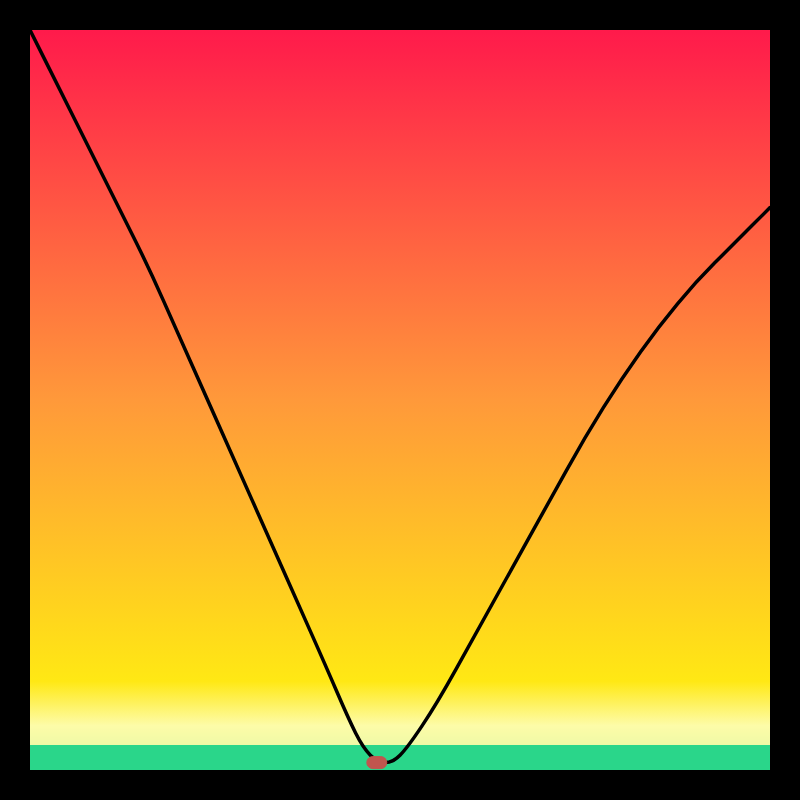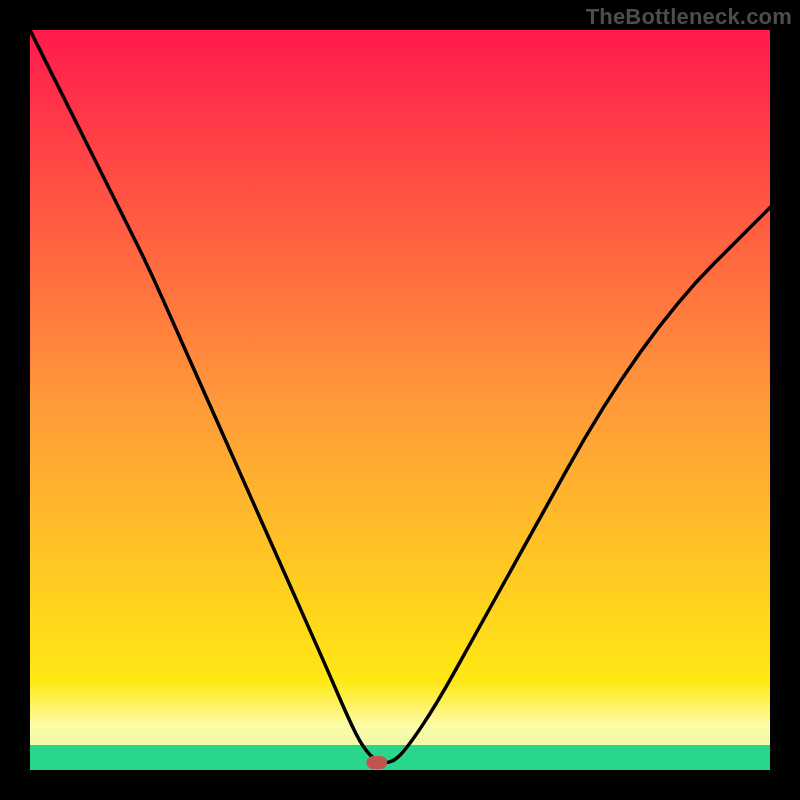--- a/index.html
+++ b/index.html
@@ -37,21 +37,20 @@
   svg.plot {
     width: 100%;
     height: 100%;
     display: block;
   }
 </style>
 </head>
 <body>
 
 <div class="frame">
-  <div class="watermark" style="color: rgb(77, 77, 77);">TheBottleneck.com</div>
 
   <div class="plot-wrap">
     <svg class="plot" viewBox="0 0 740 740" preserveAspectRatio="none">
       <defs>
         <linearGradient id="bg-grad" x1="0" y1="0" x2="0" y2="1">
           <stop id="g-stop-0" offset="0%" stop-color="#ff1a4b"></stop>
           <stop id="g-stop-1" offset="50%" stop-color="#ff993a"></stop>
           <stop id="g-stop-2" offset="88%" stop-color="#ffe814"></stop>
           <stop id="g-stop-3" offset="94%" stop-color="#fdfca8"></stop>
           <stop id="g-stop-4" offset="100%" stop-color="#2ad68a"></stop>

